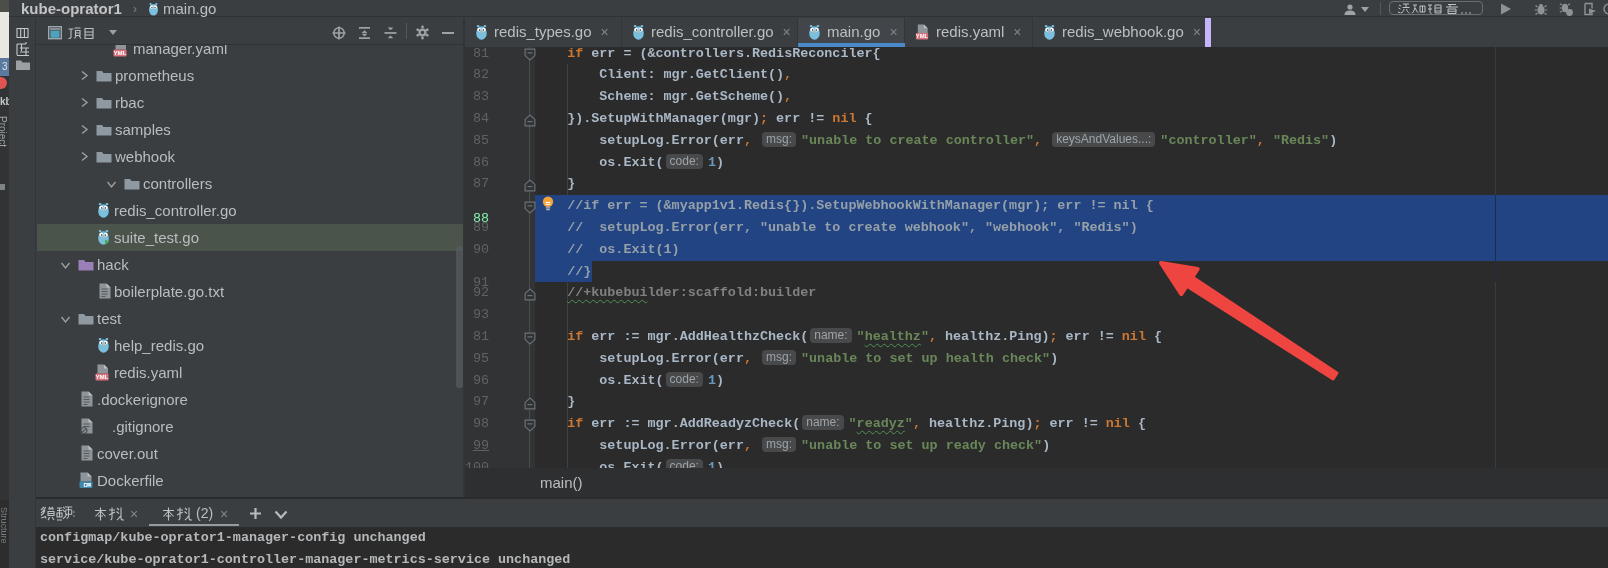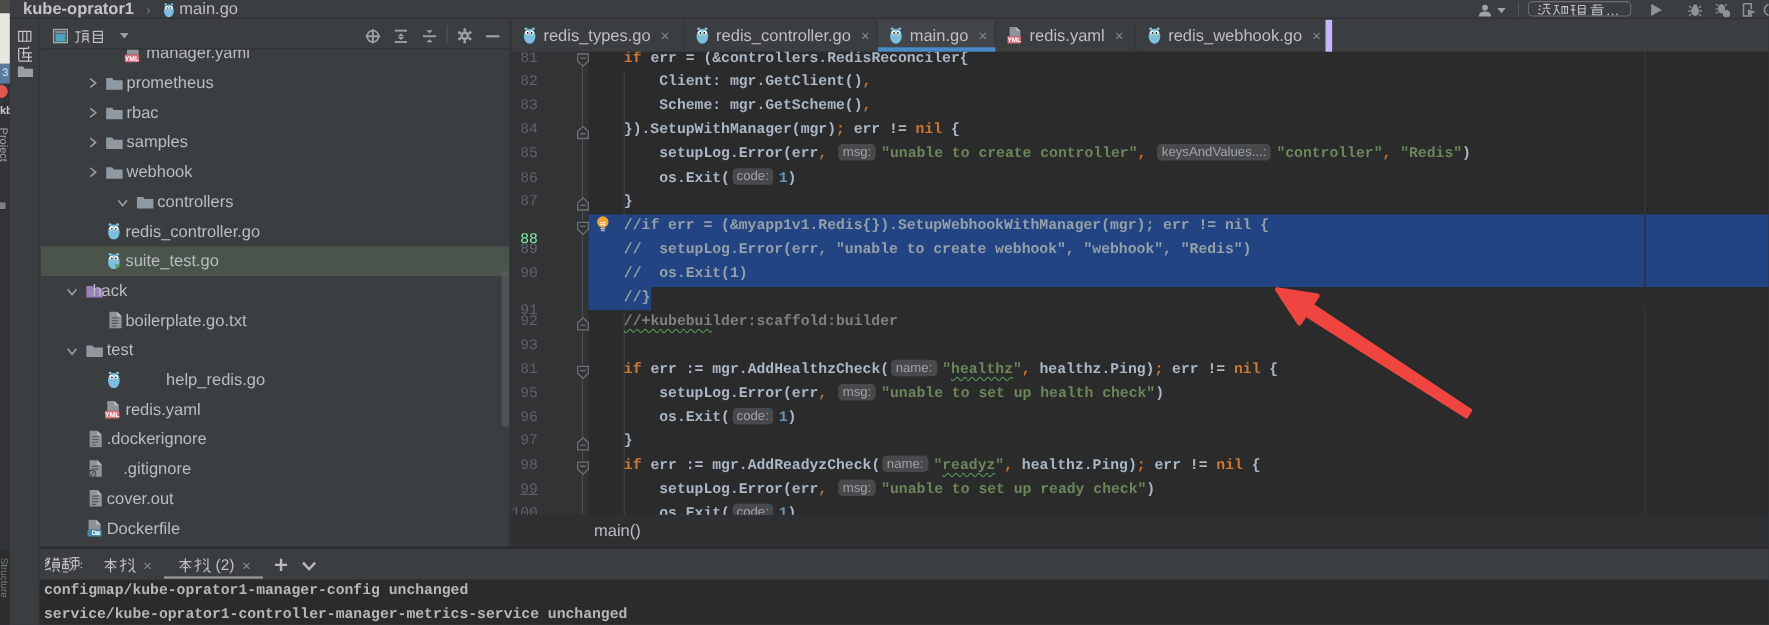--- a/index.html
+++ b/index.html
@@ -270,21 +270,21 @@
       </svg>
       <span class="lbl" style="left:114px;">suite_test.go</span>
     </div>
 <div class="treerow" style="top:250.9px;">
       <svg class="tico" style="left:61px;top:11px" width="10" height="9">
         <path d="M0.5 1 L4.5 6 L8.5 1" stroke="#9da0a3" fill="none" stroke-width="1.4"></path>
       </svg>
       <svg class="tico" style="left:78px;top:7px" width="16" height="13">
         <path d="M0.5 2 h5.5 l1.5 2 H15.5 V12.5 H0.5 z" fill="#9a7fb8"></path>
       </svg>
-      <span class="lbl" style="left:84px;">hack</span>
+      <span class="lbl" style="left:97px;">hack</span>
     </div>
 <div class="treerow" style="top:277.9px;">
       <svg class="tico" style="left:98px;top:5px" width="13" height="16" viewBox="0 0 13 16">
         <path d="M1.5 0.5 h7 l4 4 v11 h-11 z" fill="#8e959a"></path>
         <path d="M8.5 0.5 l4 4 h-4 z" fill="#b9bec1"></path>
         <path d="M3.5 6 h6 M3.5 8.5 h6 M3.5 11 h6 M3.5 13.5 h4" stroke="#55595c" stroke-width="1"></path>
       </svg>
       <span class="lbl" style="left:114px;">boilerplate.go.txt</span>
     </div>
 <div class="treerow" style="top:304.9px;">
@@ -300,21 +300,21 @@
       <svg class="tico" style="left:97px;top:5.5px" width="13" height="16" viewBox="0 0 13 16">
         <ellipse cx="6.5" cy="9" rx="5.3" ry="6.8" fill="#7bbfdf"></ellipse>
         <ellipse cx="3.1" cy="2.1" rx="1.4" ry="1.2" fill="#7bbfdf"></ellipse>
         <ellipse cx="9.9" cy="2.1" rx="1.4" ry="1.2" fill="#7bbfdf"></ellipse>
         <circle cx="4.3" cy="5.6" r="1.9" fill="#fff"></circle>
         <circle cx="8.7" cy="5.6" r="1.9" fill="#fff"></circle>
         <circle cx="4.7" cy="6" r="0.8" fill="#1c1c1c"></circle>
         <circle cx="8.3" cy="6" r="0.8" fill="#1c1c1c"></circle>
         <rect x="5.7" y="7.3" width="1.7" height="1.4" rx="0.4" fill="#e0b97a"></rect>
       </svg>
-      <span class="lbl" style="left:114px;margin-left:37px;">help_redis.go</span>
+      <span class="lbl" style="left:114px;">help_redis.go</span>
     </div>
 <div class="treerow" style="top:358.9px;">
       <svg class="tico" style="left:95px;top:5px" width="15" height="17" viewBox="0 0 15 17">
         <path d="M2.5 0.5 h6.5 l4 4 v5 h-10.5 z" fill="#8e959a"></path>
         <path d="M9 0.5 l4 4 h-4 z" fill="#b9bec1"></path>
         <rect x="0.5" y="9.5" width="13" height="7" rx="1" fill="#d9707c"></rect>
         <text x="7" y="15.2" font-size="6.2" font-weight="bold" fill="#fff" text-anchor="middle" font-family="Liberation Sans">YML</text>
       </svg>
       <span class="lbl" style="left:114px;">redis.yaml</span>
     </div>

